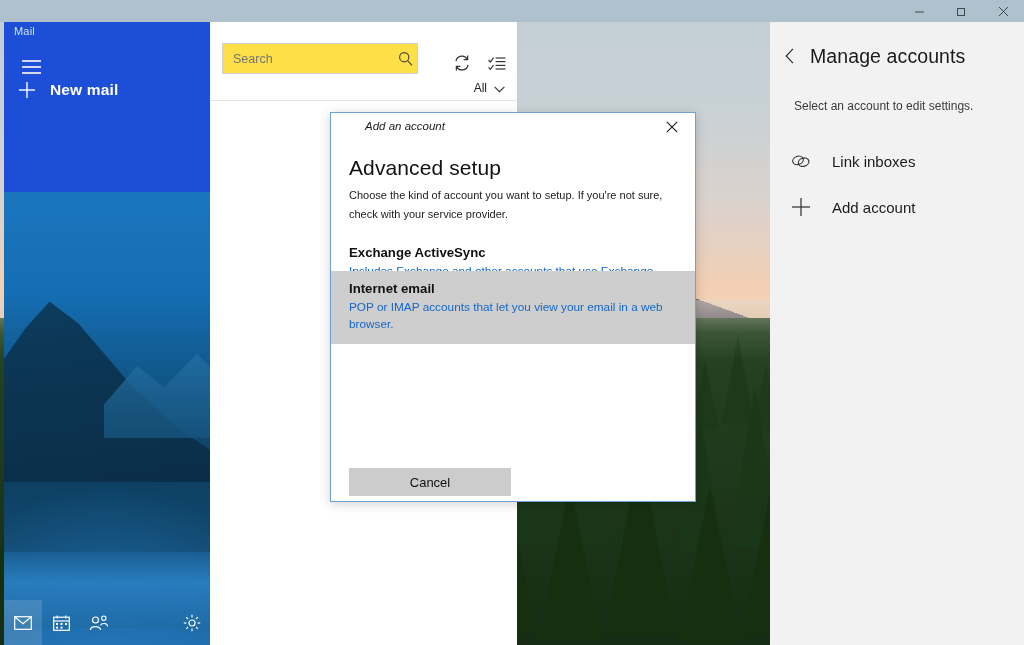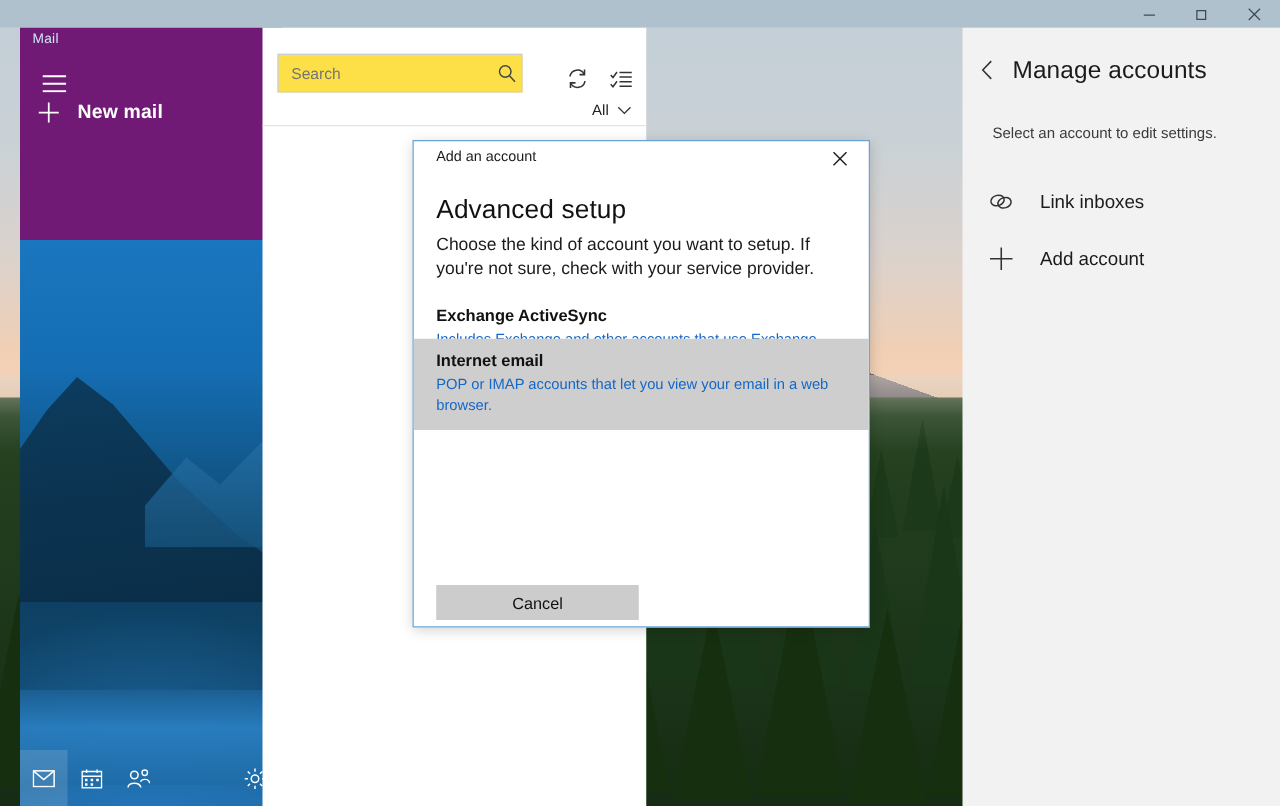--- a/index.html
+++ b/index.html
@@ -29,22 +29,22 @@
   
   #titlebar{position:absolute;left:0;top:0;width:1024px;height:22px;background:#aec1cd;z-index:40;}
   #win-buttons{position:absolute;right:0;top:0;height:22px;display:flex;align-items:stretch;}
   .winbtn{width:42px;display:flex;align-items:center;justify-content:center;}
   .winbtn svg{display:block;}
 
   
   #mailwin{position:absolute;left:0;top:22px;width:1024px;height:623px;z-index:20;}
 
   
-  #leftnav{position:absolute;left:16px;top:0;width:210px;height:623px;
-    background:#701a75;overflow:hidden;}
+  #leftnav{position:absolute;left:4px;top:0;width:210px;height:623px;
+    background:#1d4ed8;overflow:hidden;}
   #leftnav-photo{position:absolute;left:0;top:170px;width:210px;height:453px;
     background:
       radial-gradient(ellipse 150% 70% at 50% 108%,rgba(37,120,190,.85) 0%,rgba(16,70,116,0) 62%),
       linear-gradient(180deg,#1a76bf 0%,#156eb4 22%,#10527f 45%,#0d3f61 62%,#11496f 80%,#1d6aa5 100%);}
   #leftnav-mtn{position:absolute;left:-12px;top:240px;width:240px;height:220px;
     background:linear-gradient(170deg,#0e3d5f 0%,#0b3350 40%,#0a2c45 100%);
     clip-path:polygon(0 52%,14% 30%,24% 18%,36% 28%,58% 56%,78% 76%,100% 92%,100% 100%,0 100%);opacity:.92;}
   #leftnav-mtn2{position:absolute;left:100px;top:296px;width:150px;height:120px;
     background:linear-gradient(180deg,#2a7ab5 0%,#17557f 100%);
     clip-path:polygon(0 72%,22% 40%,40% 58%,62% 30%,100% 76%,100% 100%,0 100%);opacity:.75;}
@@ -87,24 +87,24 @@
   .rp-item .ico{width:62px;display:flex;align-items:center;justify-content:center;}
   .rp-item .lbl{font-size:15px;color:#1b1b1b;}
   #rp-link{top:117px;}
   #rp-add{top:163px;align-items:center;}
 
   
   #dialog{position:absolute;left:330px;top:112px;width:366px;height:390px;
     background:#fff;border:1px solid #6ba3d6;box-sizing:border-box;z-index:60;
     box-shadow:0 2px 10px rgba(0,0,0,.18);}
   #dlg-titlebar{position:absolute;left:0;top:0;width:364px;height:27px;}
-  #dlg-title{position:absolute;left:18px;top:7px;font-size:11.5px;color:#1b1b1b;}
+  #dlg-title{position:absolute;left:34px;top:7px;font-size:11.5px;color:#1b1b1b;font-style:italic;}
   #dlg-close{position:absolute;right:4px;top:0;width:38px;height:27px;display:flex;align-items:center;justify-content:center;cursor:pointer;}
   #dlg-heading{position:absolute;left:18px;top:43px;font-size:21px;color:#111;font-weight:400;letter-spacing:.1px;}
-  #dlg-desc{position:absolute;left:18px;top:73px;width:320px;font-size:14px;line-height:19px;color:#1b1b1b;}
+  #dlg-desc{position:absolute;left:18px;top:73px;width:320px;font-size:11px;line-height:19px;color:#1b1b1b;}
   .opt{position:absolute;left:0;width:364px;padding:9px 18px 11px 18px;box-sizing:border-box;cursor:pointer;}
   .opt .t{font-size:13.2px;font-weight:700;color:#111;line-height:18px;}
   .opt .d{font-size:11.8px;color:#1567c8;line-height:17px;margin-top:1px;}
   #opt-eas{top:122px;}
   #opt-internet{top:158px;background:#cecece;}
   #dlg-cancel{position:absolute;left:18px;top:355px;width:162px;height:28px;
     background:#ccc;border:0;font-family:Liberation Sans, sans-serif;font-size:13px;color:#111;cursor:pointer;}
 </style>
 </head>
 <body>

